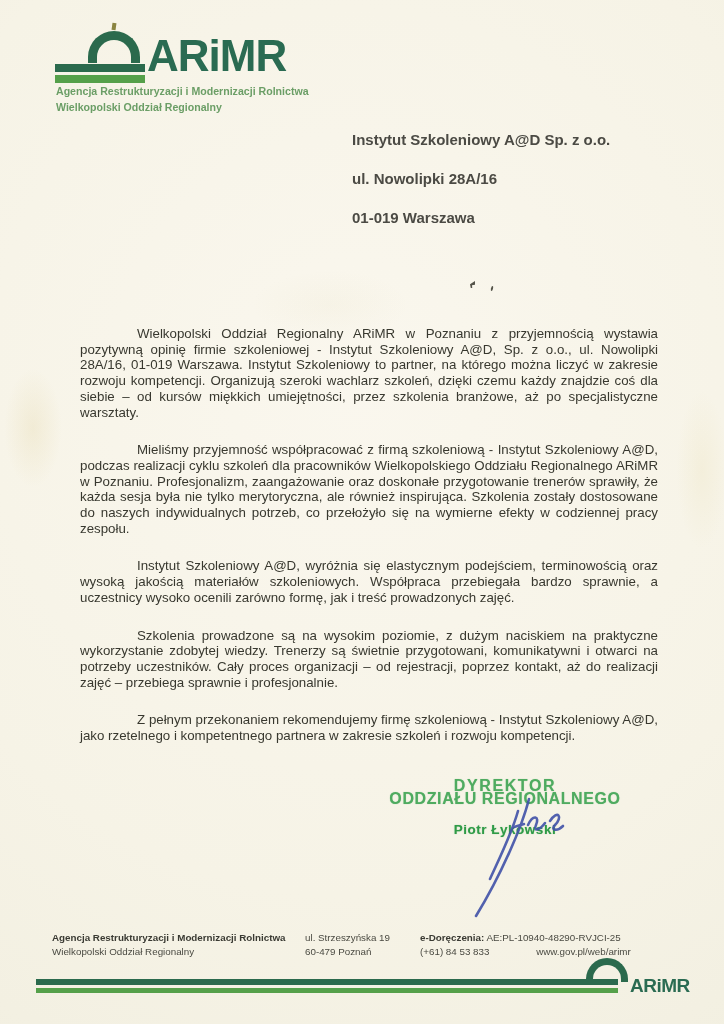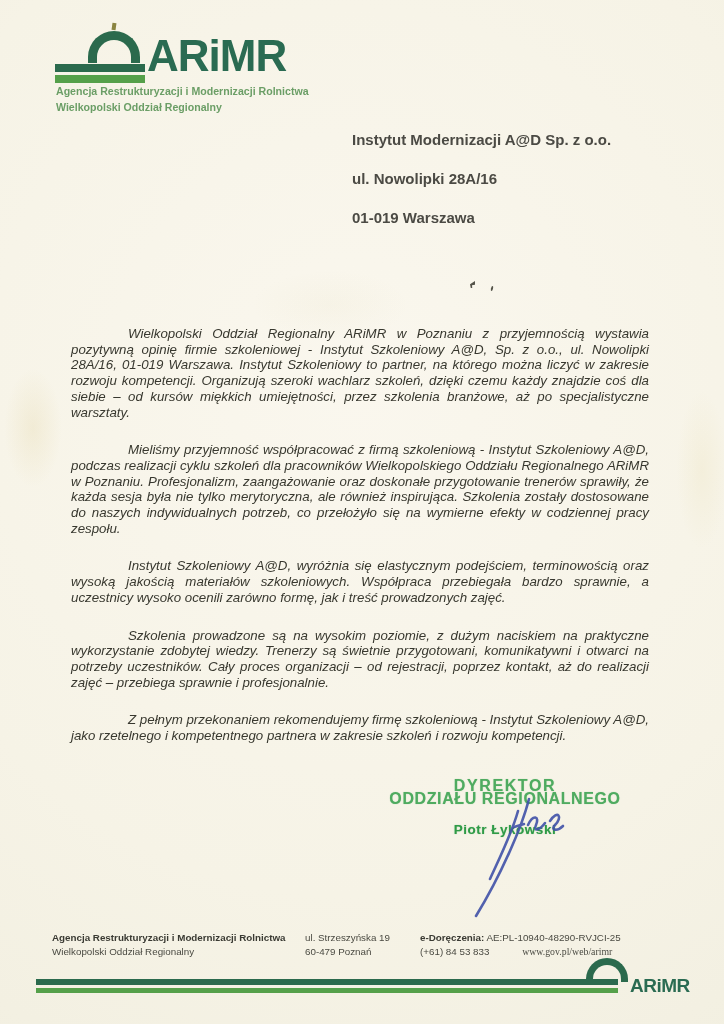--- a/index.html
+++ b/index.html
@@ -45,21 +45,21 @@
   
   .recipient{position:absolute;left:352px;top:131px;color:#4b4a44;font-weight:700;font-size:15px;}
   .recipient .r-line{margin-bottom:22px;white-space:nowrap;}
 
   
   .ink-mark{position:absolute;background:#55544a;}
   .ink-mark.m1{left:470px;top:281px;width:5px;height:7px;clip-path:polygon(0 45%,100% 0,100% 55%,40% 60%,45% 100%,15% 100%);}
   .ink-mark.m2{left:491px;top:286px;width:2px;height:5px;border-radius:50%;transform:rotate(15deg);}
 
   
-  .body-text{position:absolute;left:71px;top:326px;width:578px;font-style:italic;}
+  .body-text{position:absolute;left:80px;top:326px;width:578px;}
   .body-text p{
     margin:0 0 22px 0;
     font-size:13.3px;line-height:15.7px;
     text-align:justify;text-indent:57px;
     color:#38382f;
   }
 
   
   .sig-block{position:absolute;left:380px;top:779px;width:250px;text-align:center;}
   .stamp-line{color:#3da452;letter-spacing:1.6px;font-size:16px;line-height:13px;font-weight:600;opacity:.9;text-shadow:0 0 1px rgba(61,164,82,.55);white-space:nowrap;}
@@ -67,21 +67,21 @@
   .stamp-name{margin-top:17px;color:#2f9b47;font-size:13.5px;font-weight:700;letter-spacing:.5px;text-shadow:0 0 1px rgba(47,155,71,.5);}
   .sig-svg{position:absolute;left:52px;top:6px;pointer-events:none;}
 
   
   .footer{position:absolute;left:0;top:931px;width:724px;font-size:9.8px;line-height:13.5px;color:#4a4a42;}
   .f-col{position:absolute;top:0;white-space:nowrap;}
   .f-col.left{left:52px;}
   .f-col.mid{left:305px;}
   .f-col.right{left:420px;}
   .f-bold{font-weight:700;color:#3a3a33;}
-  .f-row2 .site{margin-left:30px;font-family:Liberation Serif, serif;}
+  .f-row2 .site{margin-left:44px;}
 
   
   .bottom-brand{position:absolute;left:0;top:0;width:724px;height:1024px;pointer-events:none;}
   .bar.bot-dark{left:36px;top:979px;width:582px;height:5.5px;background:#2b6a4d;}
   .bar.bot-light{left:36px;top:987.5px;width:582px;height:5.5px;background:#55a04a;}
   .arch.bot-arch{
     left:586px;top:958px;width:42px;height:24px;
     border-color:#2b6a4d;border-width:7px;border-radius:21px 21px 0 0;
     background:transparent;
   }
@@ -105,21 +105,21 @@
     <div class="bar top-dark"></div>
     <div class="bar top-light"></div>
     <div class="wordmark">ARiMR</div>
     <div class="org-lines">
       <div class="org-line">Agencja Restrukturyzacji i Modernizacji Rolnictwa</div>
       <div class="org-line">Wielkopolski Oddział Regionalny</div>
     </div>
   </div>
 
   <div class="recipient">
-    <div class="r-line">Instytut Modernizacji A@D Sp. z o.o.</div>
+    <div class="r-line">Instytut Szkoleniowy A@D Sp. z o.o.</div>
     <div class="r-line">ul. Nowolipki 28A/16</div>
     <div class="r-line">01-019 Warszawa</div>
   </div>
 
   <div class="ink-mark m1"></div>
   <div class="ink-mark m2"></div>
 
   <div class="body-text">
     <p>Wielkopolski Oddział Regionalny ARiMR w Poznaniu z przyjemnością wystawia pozytywną opinię firmie szkoleniowej - Instytut Szkoleniowy A@D, Sp. z o.o., ul. Nowolipki 28A/16, 01-019 Warszawa. Instytut Szkoleniowy to partner, na którego można liczyć w zakresie rozwoju kompetencji. Organizują szeroki wachlarz szkoleń, dzięki czemu każdy znajdzie coś dla siebie – od kursów miękkich umiejętności, przez szkolenia branżowe, aż po specjalistyczne warsztaty.</p>
     <p>Mieliśmy przyjemność współpracować z firmą szkoleniową - Instytut Szkoleniowy A@D, podczas realizacji cyklu szkoleń dla pracowników Wielkopolskiego Oddziału Regionalnego ARiMR w Poznaniu. Profesjonalizm, zaangażowanie oraz doskonałe przygotowanie trenerów sprawiły, że każda sesja była nie tylko merytoryczna, ale również inspirująca. Szkolenia zostały dostosowane do naszych indywidualnych potrzeb, co przełożyło się na wymierne efekty w codziennej pracy zespołu.</p>

